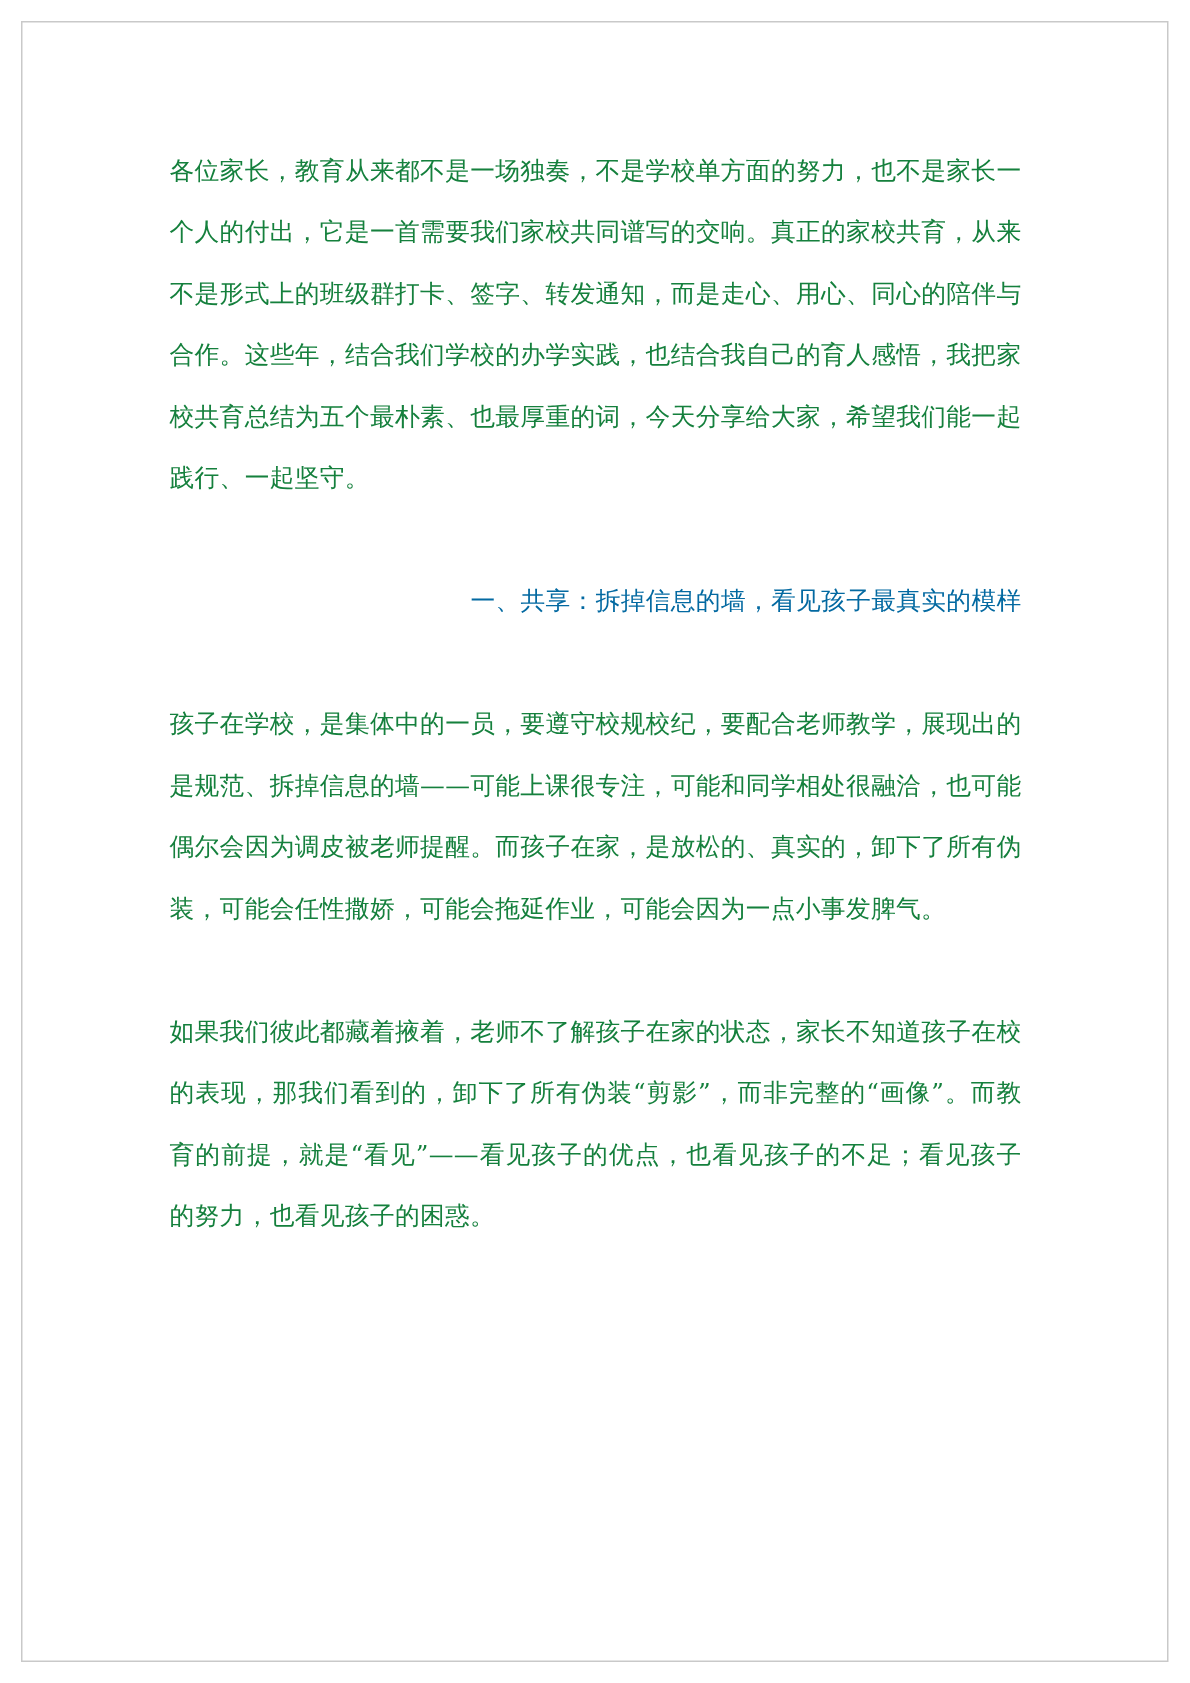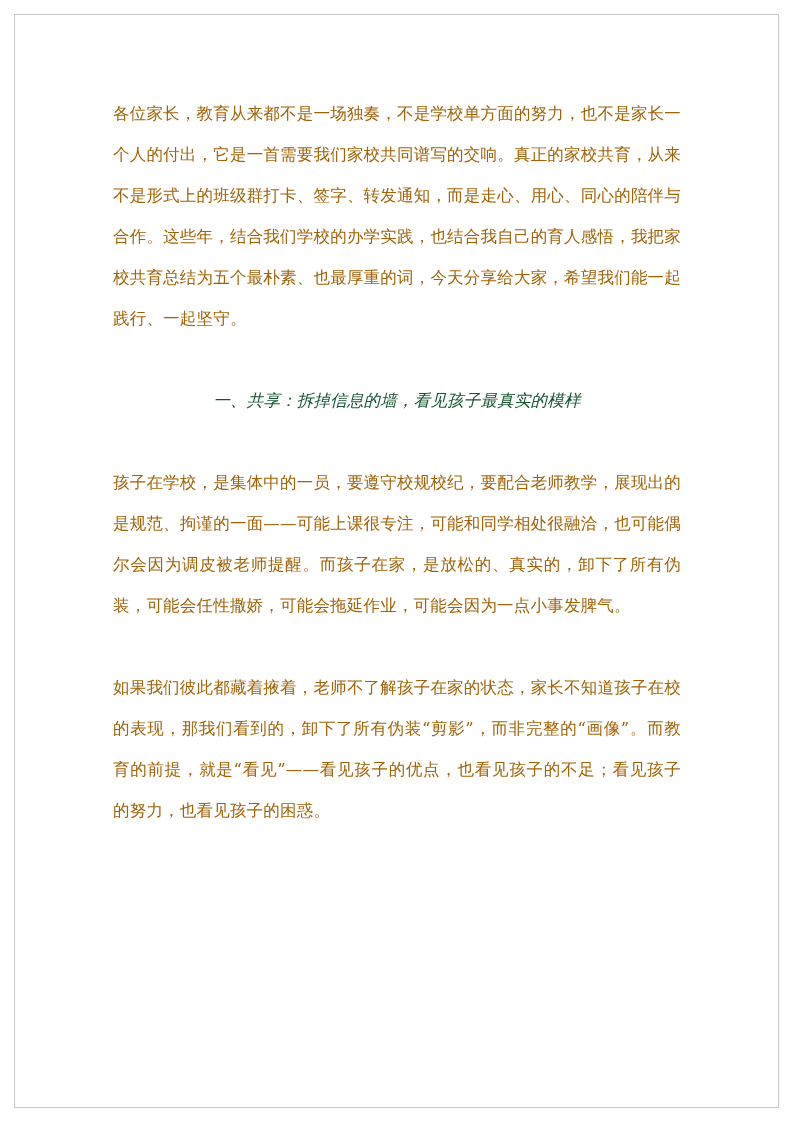--- a/index.html
+++ b/index.html
@@ -36,44 +36,43 @@
     top: 93px;
     width: 568px;
   }
   p.para {
     margin: 0;
     font-size: 16.5px;
     line-height: 41px;
     text-align: justify;
     text-justify: inter-ideograph;
     letter-spacing: 0.2px;
-    color: #a16207;
+    color: #15803d;
     font-family: "DejaVu Serif", "Liberation Serif", serif;
   }
   p.heading {
     margin: 0;
     font-size: 16.5px;
     line-height: 41px;
-    text-align: center;
+    text-align: right;
     letter-spacing: 0.2px;
-    color: #14532d;
+    color: #0369a1;
     font-family: "DejaVu Serif", "Liberation Serif", serif;
-    font-style: italic;
   }
   .spacer {
     height: 41px;
   }
 </style>
 </head>
 <body>
 
 <div class="page">
   <div class="page-border"></div>
   <div class="content">
     <p class="para">各位家长，教育从来都不是一场独奏，不是学校单方面的努力，也不是家长一个人的付出，它是一首需要我们家校共同谱写的交响。真正的家校共育，从来不是形式上的班级群打卡、签字、转发通知，而是走心、用心、同心的陪伴与合作。这些年，结合我们学校的办学实践，也结合我自己的育人感悟，我把家校共育总结为五个最朴素、也最厚重的词，今天分享给大家，希望我们能一起践行、一起坚守。</p>
     <div class="spacer"></div>
     <p class="heading">一、共享：拆掉信息的墙，看见孩子最真实的模样</p>
     <div class="spacer"></div>
-    <p class="para">孩子在学校，是集体中的一员，要遵守校规校纪，要配合老师教学，展现出的是规范、拘谨的一面——可能上课很专注，可能和同学相处很融洽，也可能偶尔会因为调皮被老师提醒。而孩子在家，是放松的、真实的，卸下了所有伪装，可能会任性撒娇，可能会拖延作业，可能会因为一点小事发脾气。</p>
+    <p class="para">孩子在学校，是集体中的一员，要遵守校规校纪，要配合老师教学，展现出的是规范、拆掉信息的墙——可能上课很专注，可能和同学相处很融洽，也可能偶尔会因为调皮被老师提醒。而孩子在家，是放松的、真实的，卸下了所有伪装，可能会任性撒娇，可能会拖延作业，可能会因为一点小事发脾气。</p>
     <div class="spacer"></div>
     <p class="para">如果我们彼此都藏着掖着，老师不了解孩子在家的状态，家长不知道孩子在校的表现，那我们看到的，卸下了所有伪装“剪影”，而非完整的“画像”。而教育的前提，就是“看见”——看见孩子的优点，也看见孩子的不足；看见孩子的努力，也看见孩子的困惑。</p>
   </div>
 </div>
 
 </body></html>

